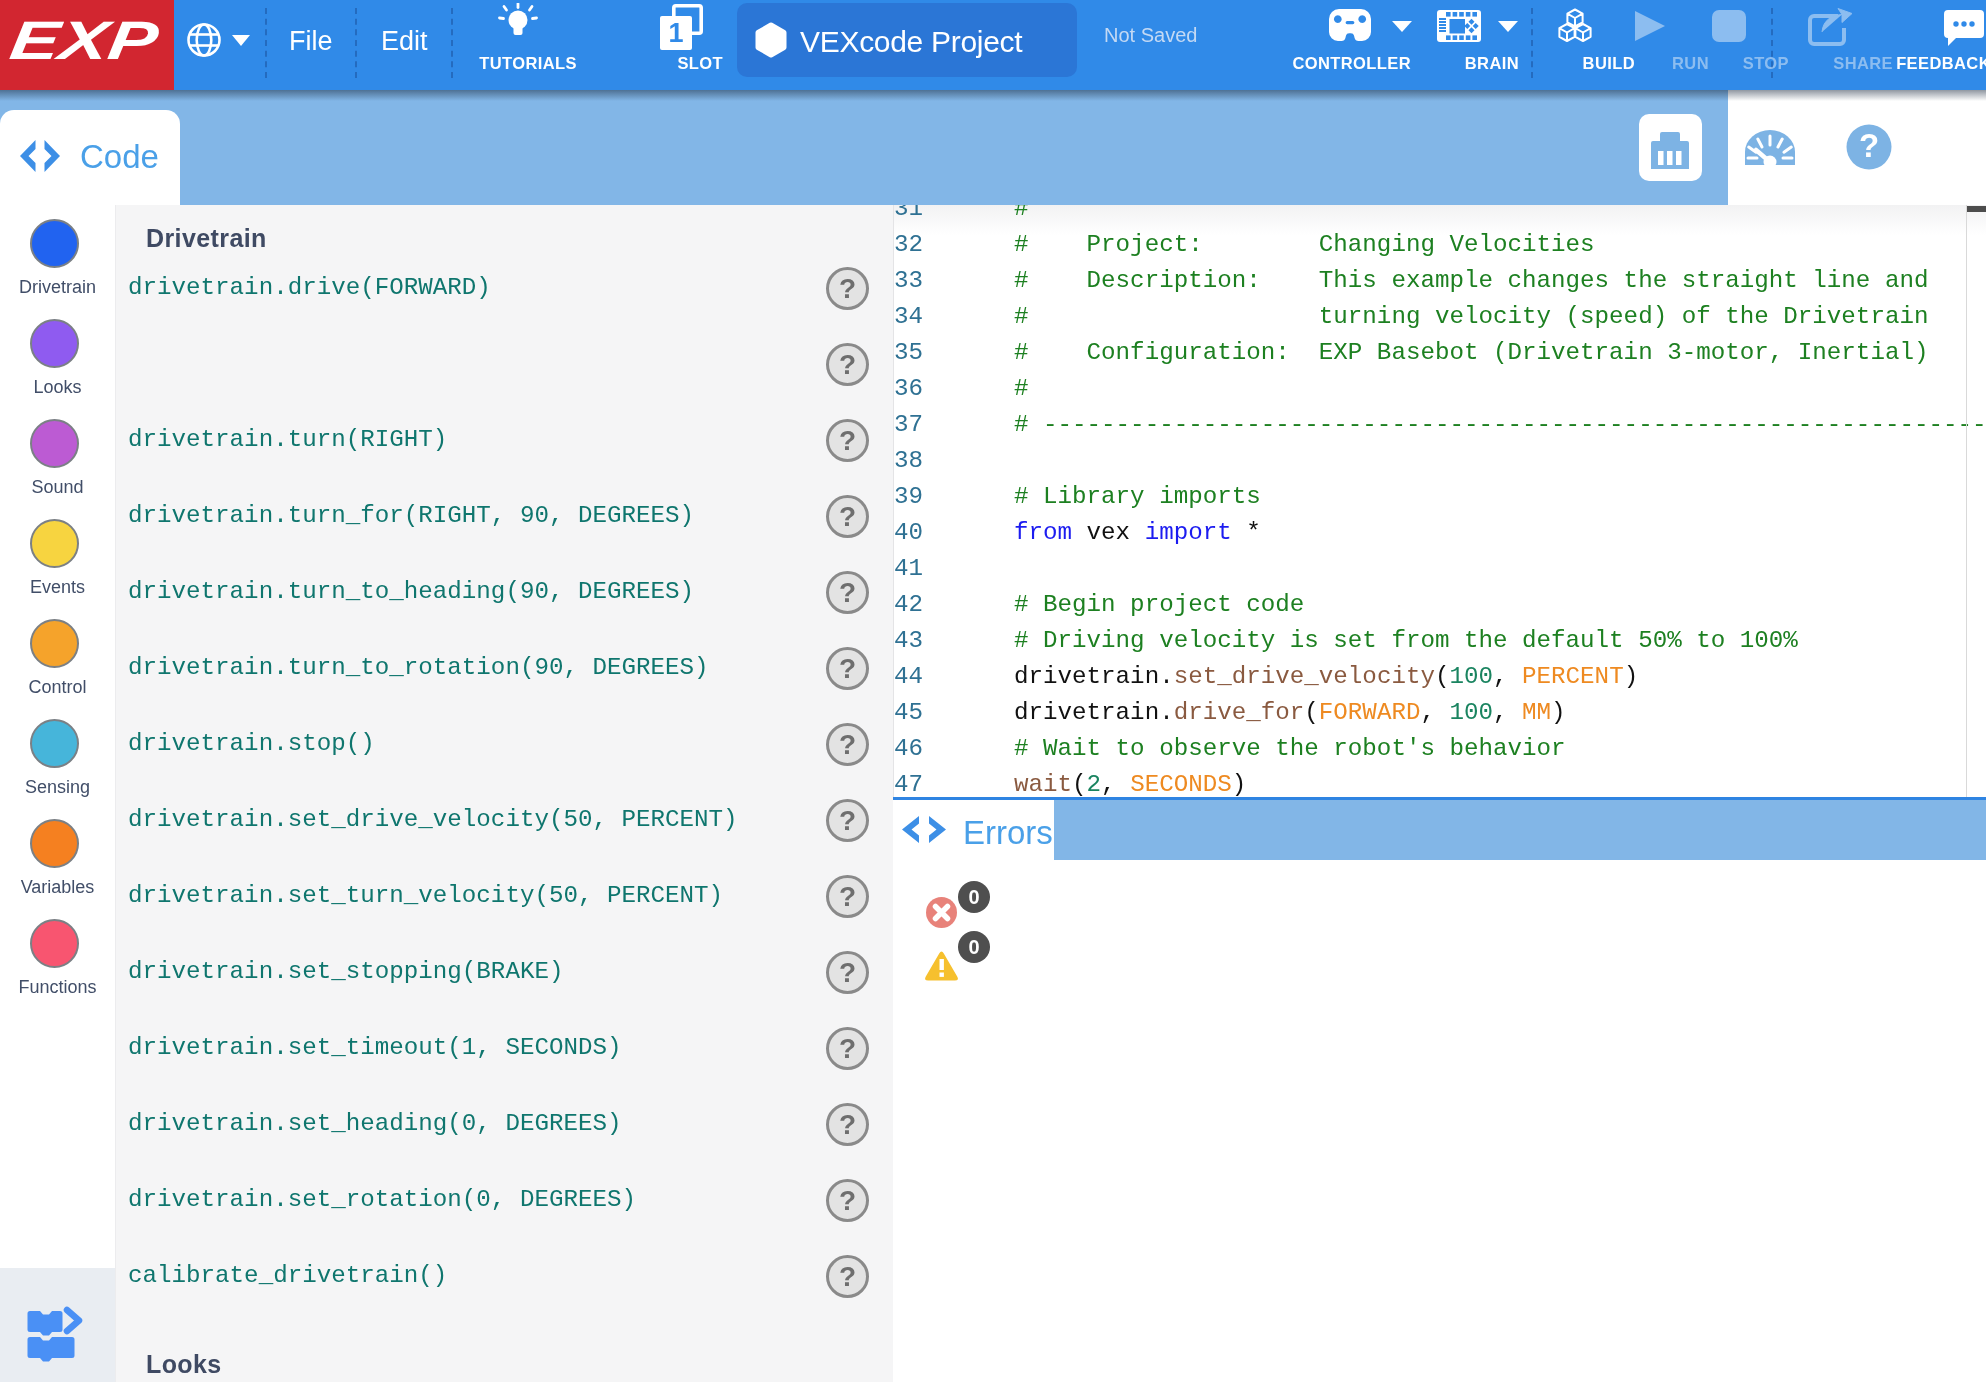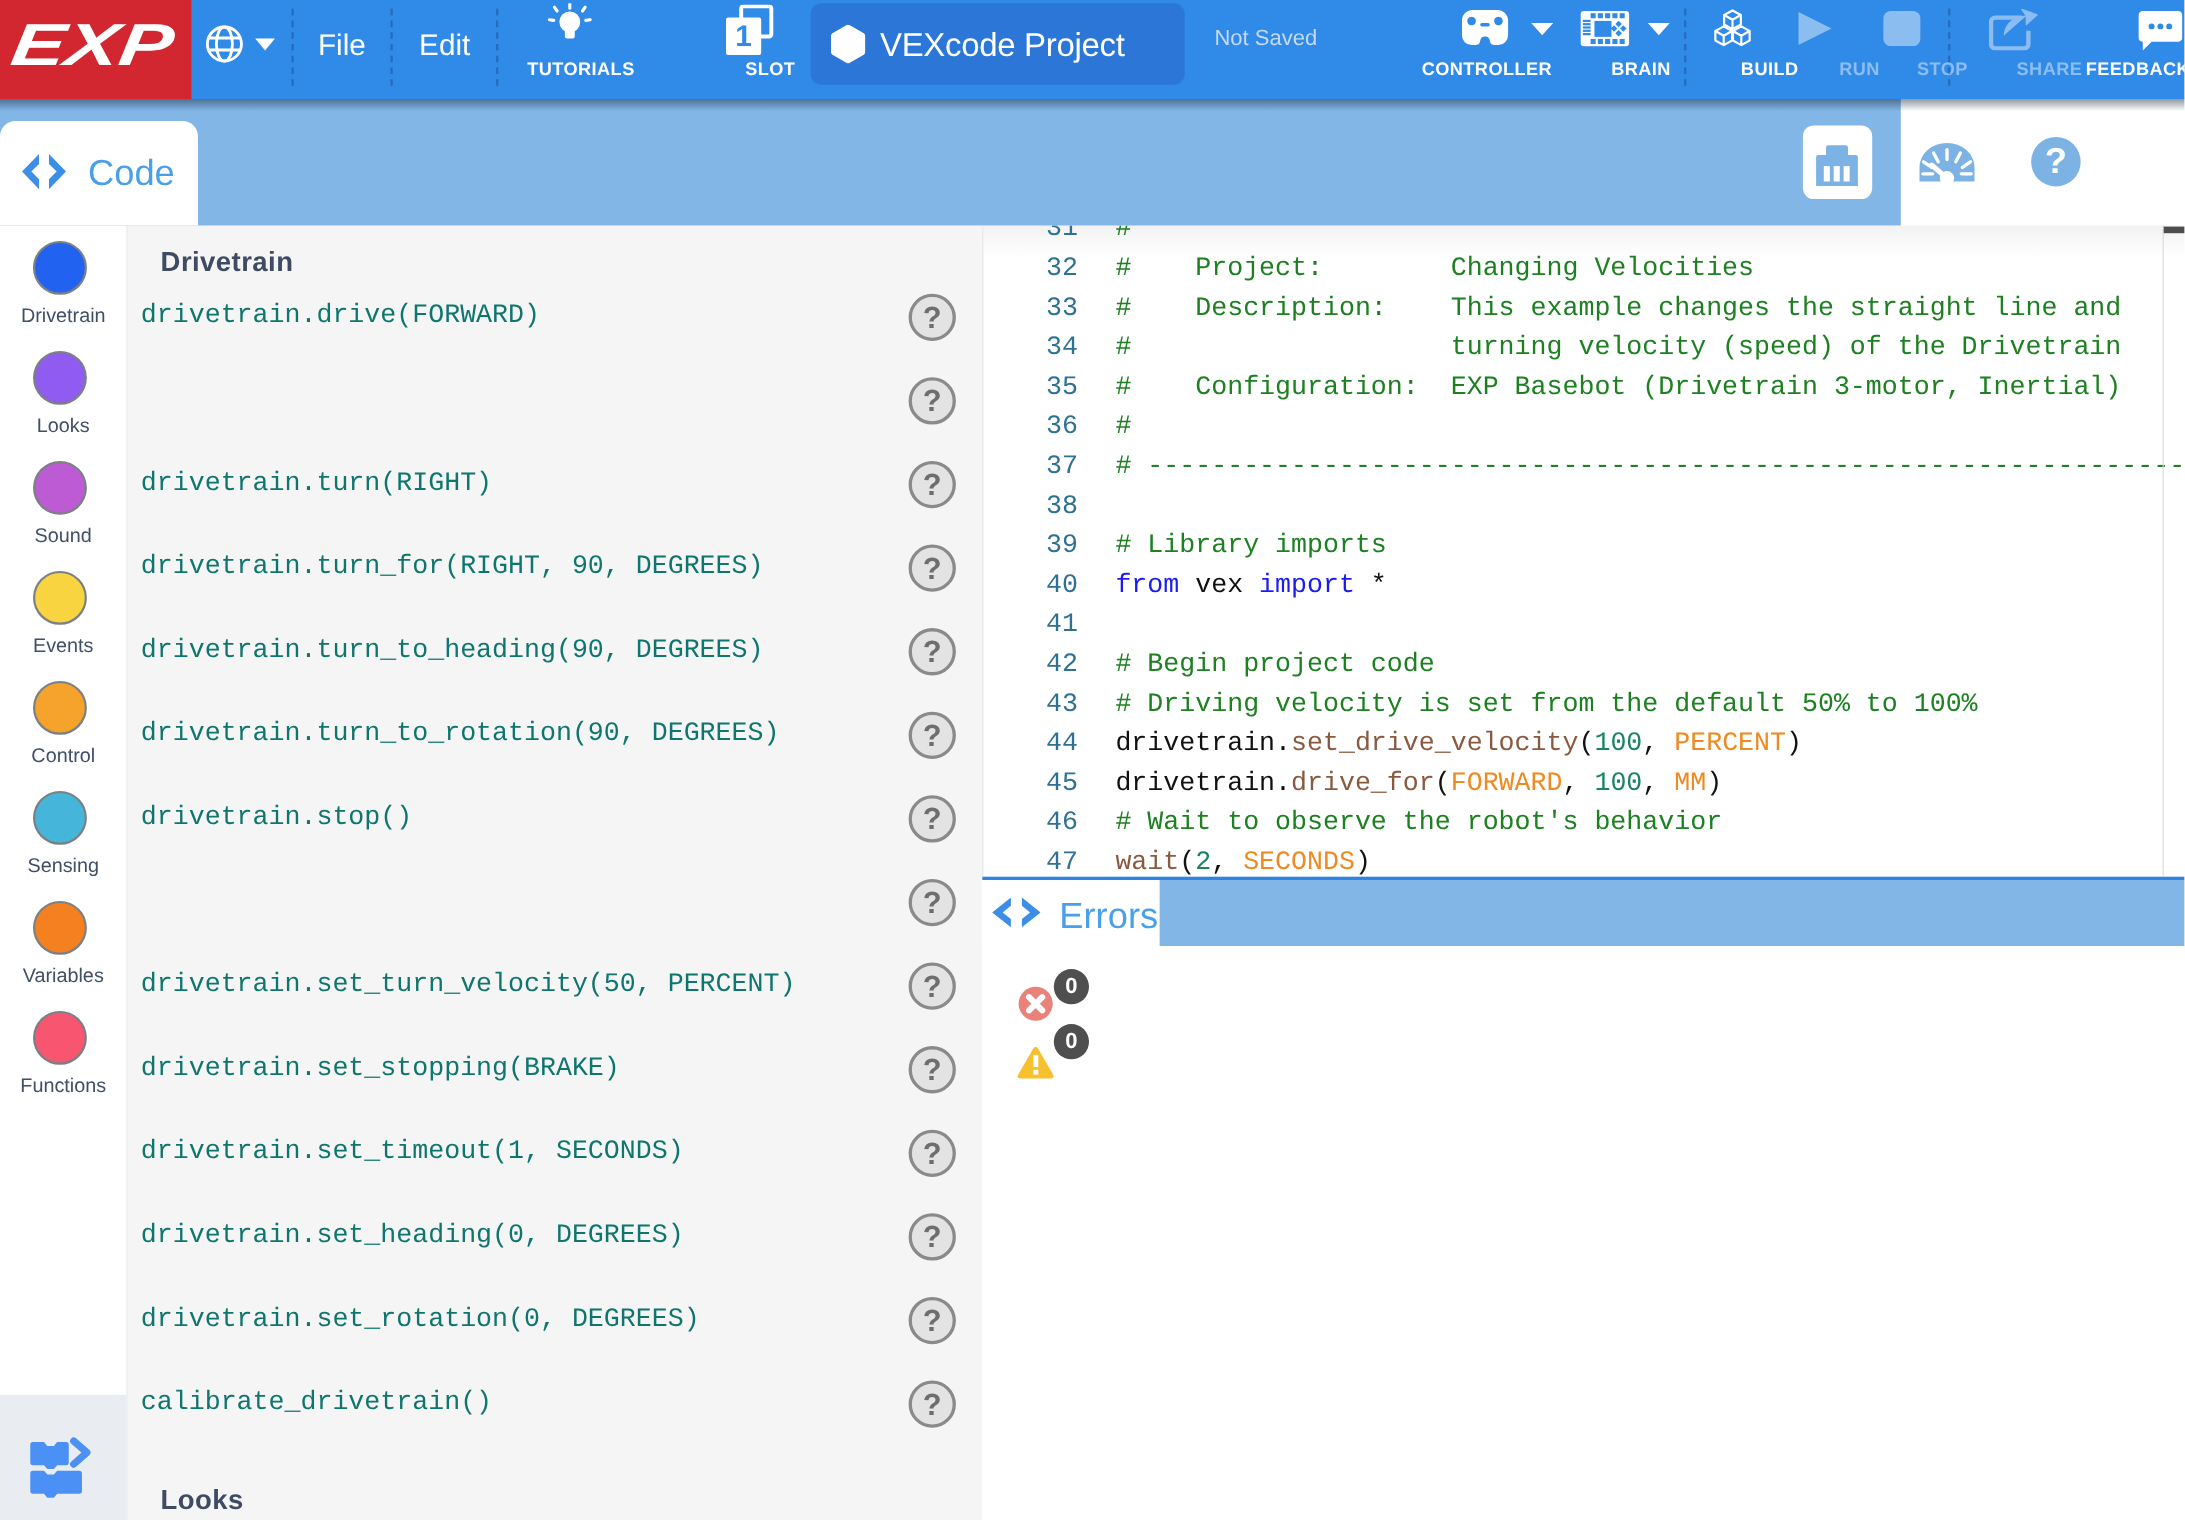--- a/index.html
+++ b/index.html
@@ -27,21 +27,21 @@
 #sidebar{left:0;top:205px;width:115px;height:1177px;background:#fff}
 #sbbottom{left:0;top:1063px;width:115px;height:114px;background:#e9edf2}
 .cat{position:absolute;left:30px;width:49px;height:49px;border-radius:50%;border:2px solid #7b8085}
 .catlbl{position:absolute;width:115px;left:0;text-align:center;color:#414e68;font-size:18px}
 #panel{left:115px;top:205px;width:778px;height:1177px;background:#f5f5f6;border-left:1px solid #ececee}
 .phead{position:absolute;left:30px;color:#3f4a63;font-size:25px;font-weight:bold;letter-spacing:0.4px}
 .prow{position:absolute;left:12px;color:#0f766e}
 .qm{position:absolute;left:710px;width:43px;height:43px;border-radius:50%;background:#e3e3e3;border:3px solid #8a8a8a;color:#6e6e6e;font-size:28px;font-weight:bold;text-align:center;line-height:38px}
 #editor{left:893px;top:205px;width:1093px;height:592px;background:linear-gradient(#f2f2f3,#fff 30px);border-left:1px solid #e4e4e6;overflow:hidden}
 .cl{position:absolute;left:0;width:1093px}
-.ln{position:absolute;left:12px;width:74px;text-align:right;color:#2f7193}
+.ln{position:absolute;left:0;width:74px;color:#2f7193}
 .ct{position:absolute;left:120px}
 .grn{color:#1d8021}.kw{color:#1c1cf0}.brn{color:#8a5a40}.num{color:#1a8460}.orn{color:#ee8a21}.pln{color:#111}
 #sbarline{left:1966px;top:205px;width:1px;height:592px;background:#d9d9d9}
 #sbthumb{left:1967px;top:206px;width:19px;height:6px;background:#4d4d4d}
 
 #errors{left:893px;top:797px;width:1093px;height:585px;background:#fff}
 #errline{left:0;top:0;width:1093px;height:3px;background:#2f84e2}
 #errbar{left:161px;top:3px;width:932px;height:60px;background:#82b6e7}
 #errtab{left:0;top:3px;width:161px;height:60px;background:#fff}
 .badge{position:absolute;width:32px;height:32px;border-radius:50%;background:#4f4f4f;color:#fff;font-size:20px;font-weight:bold;text-align:center;line-height:32px}
@@ -86,20 +86,21 @@
     <div class="prow mono" style="top:217px">drivetrain.turn(RIGHT)</div>
       <div class="qm" style="top:214px">?</div>
     <div class="prow mono" style="top:293px">drivetrain.turn_for(RIGHT, 90, DEGREES)</div>
       <div class="qm" style="top:290px">?</div>
     <div class="prow mono" style="top:369px">drivetrain.turn_to_heading(90, DEGREES)</div>
       <div class="qm" style="top:366px">?</div>
     <div class="prow mono" style="top:445px">drivetrain.turn_to_rotation(90, DEGREES)</div>
       <div class="qm" style="top:442px">?</div>
     <div class="prow mono" style="top:521px">drivetrain.stop()</div>
       <div class="qm" style="top:518px">?</div>
+    <div class="prow mono" style="top:597px">drivetrain.set_drive_velocity(50, PERCENT)</div>
       <div class="qm" style="top:594px">?</div>
     <div class="prow mono" style="top:673px">drivetrain.set_turn_velocity(50, PERCENT)</div>
       <div class="qm" style="top:670px">?</div>
     <div class="prow mono" style="top:749px">drivetrain.set_stopping(BRAKE)</div>
       <div class="qm" style="top:746px">?</div>
     <div class="prow mono" style="top:825px">drivetrain.set_timeout(1, SECONDS)</div>
       <div class="qm" style="top:822px">?</div>
     <div class="prow mono" style="top:901px">drivetrain.set_heading(0, DEGREES)</div>
       <div class="qm" style="top:898px">?</div>
     <div class="prow mono" style="top:977px">drivetrain.set_rotation(0, DEGREES)</div>

